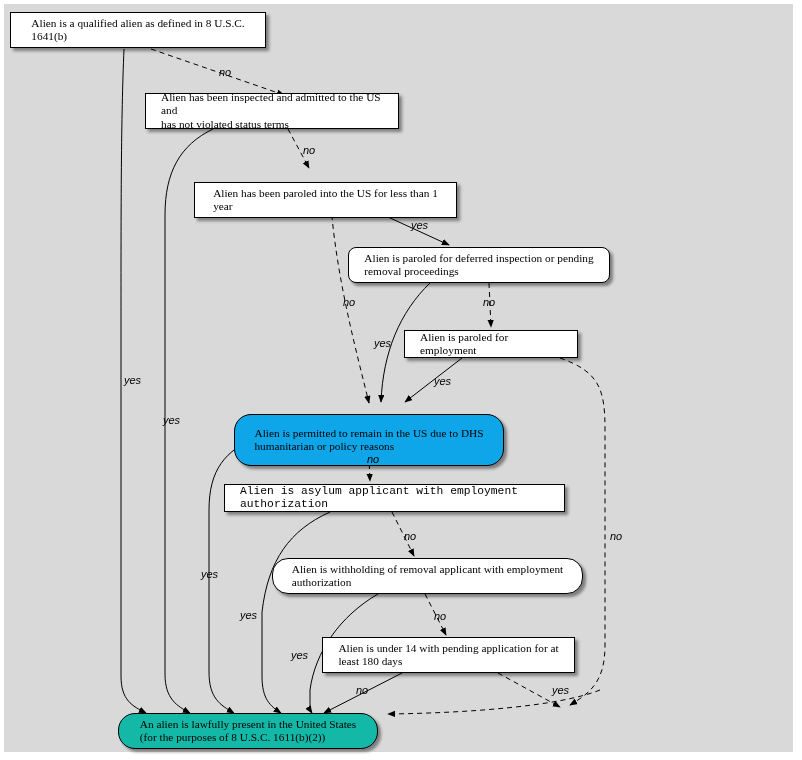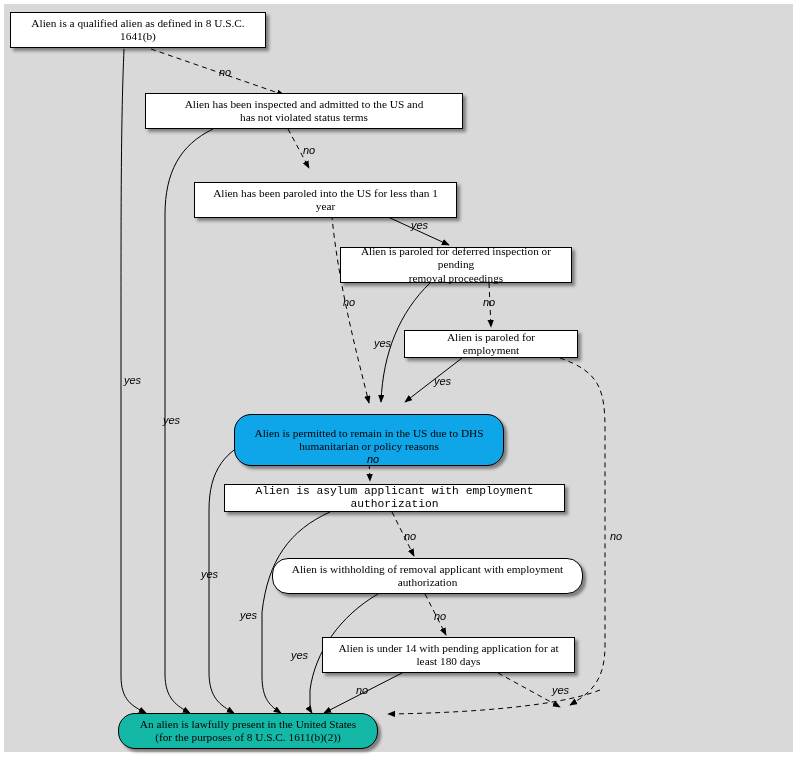--- a/index.html
+++ b/index.html
@@ -28,21 +28,21 @@
     left: 0; top: 0;
     width: 802px;
     height: 760px;
   }
   .node {
     position: absolute;
     box-sizing: border-box;
     display: flex;
     align-items: center;
     justify-content: center;
-    text-align: center;
+    text-align: left;
     font-family: "Liberation Serif", serif;
     font-size: 11.3px;
     line-height: 13.5px;
     color: #000000;
     border: 1px solid #000000;
     background: #ffffff;
     box-shadow: 3px 3px 3px rgba(0,0,0,0.42);
     padding: 0 15px;
     white-space: pre-line;
   }
@@ -107,27 +107,27 @@
     <path d="M124,49 C121,120 121,200 121,330 L121,676 C121,700 132,706 146,713" fill="none" stroke="#000" stroke-width="1" marker-end="url(#ah)"></path>
 
     <path d="M213,129 C180,145 165,172 165,215 L165,674 C165,699 177,706 190,713" fill="none" stroke="#000" stroke-width="1" marker-end="url(#ah)"></path>
 
     <path d="M600,690 C560,706 470,713 388,714" fill="none" stroke="#000" stroke-width="1" stroke-dasharray="5,4" marker-end="url(#ah)"></path>
   </svg>
 
   <div class="node" style="left:10px; top:12px; width:256px; height:36px;">Alien is a qualified alien as defined in 8 U.S.C.
 1641(b)</div>
 
-  <div class="node" style="left:145px; top:93px; width:318px; height:36px;">Alien has been inspected and admitted to the US and
+  <div class="node" style="left:145px; top:93px; width:254px; height:36px;">Alien has been inspected and admitted to the US and
 has not violated status terms</div>
 
   <div class="node" style="left:194px; top:170px; width:263px; height:36px;margin-top:12px;">Alien has been paroled into the US for less than 1
 year</div>
 
-  <div class="node" style="left:340px; top:247px; width:232px; height:36px;">Alien is paroled for deferred inspection or pending
+  <div class="node" style="left:348px; top:247px; width:262px; height:36px;border-radius:8px;">Alien is paroled for deferred inspection or pending
 removal proceedings</div>
 
   <div class="node" style="left:404px; top:330px; width:174px; height:28px;">Alien is paroled for employment</div>
 
   <div class="node rounded" style="left:234px; top:414px; width:270px; height:52px; background:#0ea5e9;">Alien is permitted to remain in the US due to DHS
 humanitarian or policy reasons</div>
 
   <div class="node" style="left:224px; top:484px; width:341px; height:28px;font-family:Liberation Mono, monospace;">Alien is asylum applicant with employment authorization</div>
 
   <div class="node" style="left:272px; top:558px; width:311px; height:36px;border-radius:16px;">Alien is withholding of removal applicant with employment

